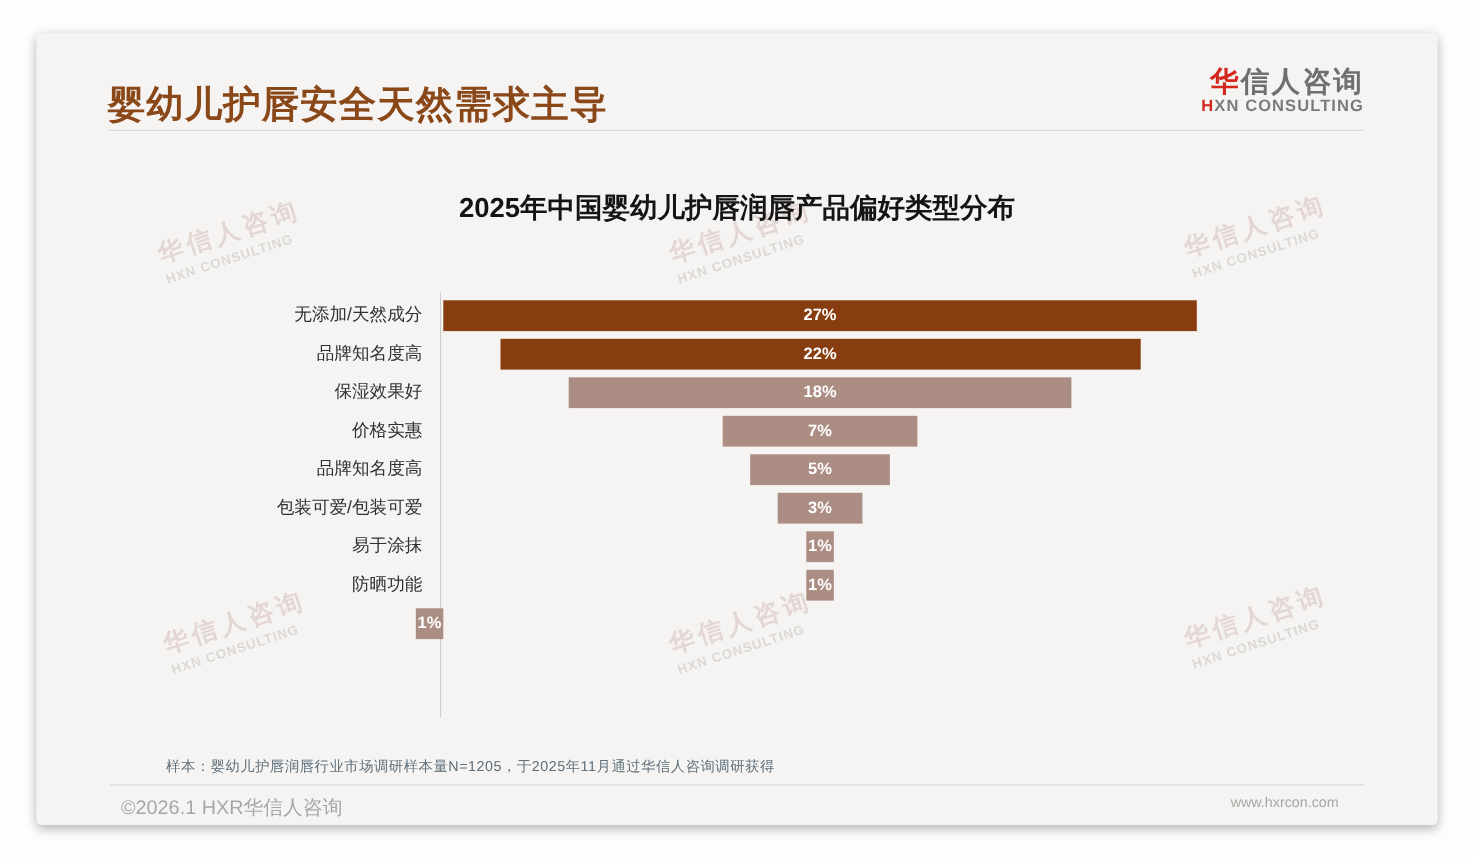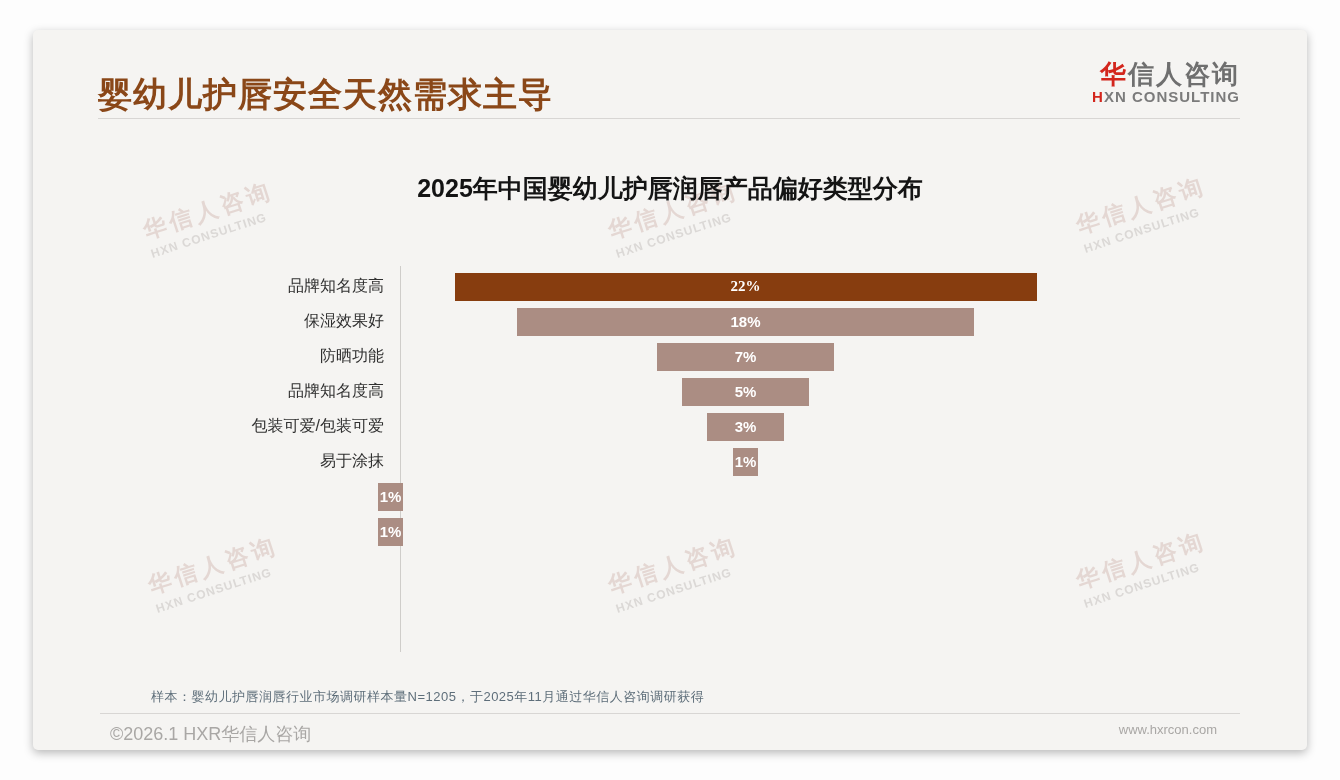--- a/index.html
+++ b/index.html
@@ -217,37 +217,45 @@
     <div class="logo">
       <div class="logo-cn"><span class="logo-cn-first">华</span><span>信人咨询</span></div>
       <div class="logo-en"><span class="logo-en-first">H</span><span>XN CONSULTING</span></div>
     </div>
     <div class="header-divider"></div>
 
     <div class="chart-title">2025年中国婴幼儿护唇润唇产品偏好类型分布</div>
     <div class="chart-axis"></div>
     <div class="chart-rows" id="chart-rows">
         <div class="row">
+          <div class="cat-label">无添加/天然成分</div>
+          <div class="bar-wrap">
+            <div class="bar" style="width: 684.99px; background: rgb(135, 61, 15);">
+              <span class="bar-value" style="color: rgb(255, 255, 255);">27%</span>
+            </div>
+          </div>
+        </div>
+        <div class="row">
           <div class="cat-label">品牌知名度高</div>
           <div class="bar-wrap">
-            <div class="bar" style="width: 582px; background: rgb(135, 61, 15); font-family: Liberation Serif, serif;">
+            <div class="bar" style="width: 582px; background: rgb(135, 61, 15);">
               <span class="bar-value" style="color: rgb(255, 255, 255);">22%</span>
             </div>
           </div>
         </div>
         <div class="row">
           <div class="cat-label">保湿效果好</div>
           <div class="bar-wrap">
             <div class="bar" style="width: 456.66px; background: rgb(171, 141, 131);">
               <span class="bar-value" style="color: rgb(255, 255, 255);">18%</span>
             </div>
           </div>
         </div>
         <div class="row">
-          <div class="cat-label">防晒功能</div>
+          <div class="cat-label">价格实惠</div>
           <div class="bar-wrap">
             <div class="bar" style="width: 177.59px; background: rgb(171, 141, 131);">
               <span class="bar-value" style="color: rgb(255, 255, 255);">7%</span>
             </div>
           </div>
         </div>
         <div class="row">
           <div class="cat-label">品牌知名度高</div>
           <div class="bar-wrap">
             <div class="bar" style="width: 126.85px; background: rgb(171, 141, 131);">
@@ -265,20 +273,21 @@
         </div>
         <div class="row">
           <div class="cat-label">易于涂抹</div>
           <div class="bar-wrap">
             <div class="bar" style="width: 25.37px; background: rgb(171, 141, 131);">
               <span class="bar-value" style="color: rgb(255, 255, 255);">1%</span>
             </div>
           </div>
         </div>
         <div class="row">
+          <div class="cat-label">防晒功能</div>
           <div class="bar-wrap">
             <div class="bar" style="width: 25.37px; background: rgb(171, 141, 131);">
               <span class="bar-value" style="color: rgb(255, 255, 255);">1%</span>
             </div>
           </div>
         </div>
         <div class="row">
           <div class="bar-wrap">
             <div class="bar" style="width: 25.37px; background: rgb(171, 141, 131);">
               <span class="bar-value" style="color: rgb(255, 255, 255);">1%</span>

